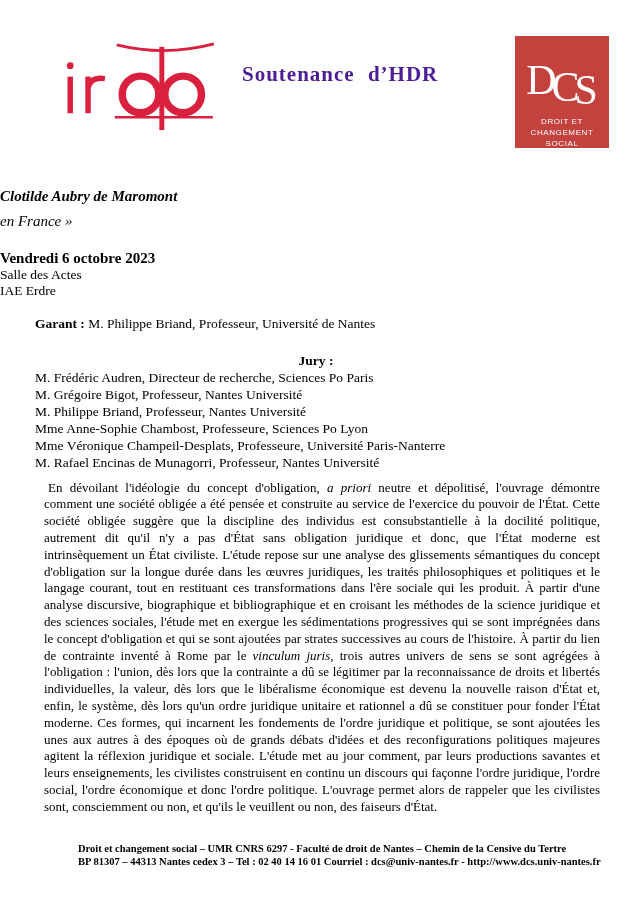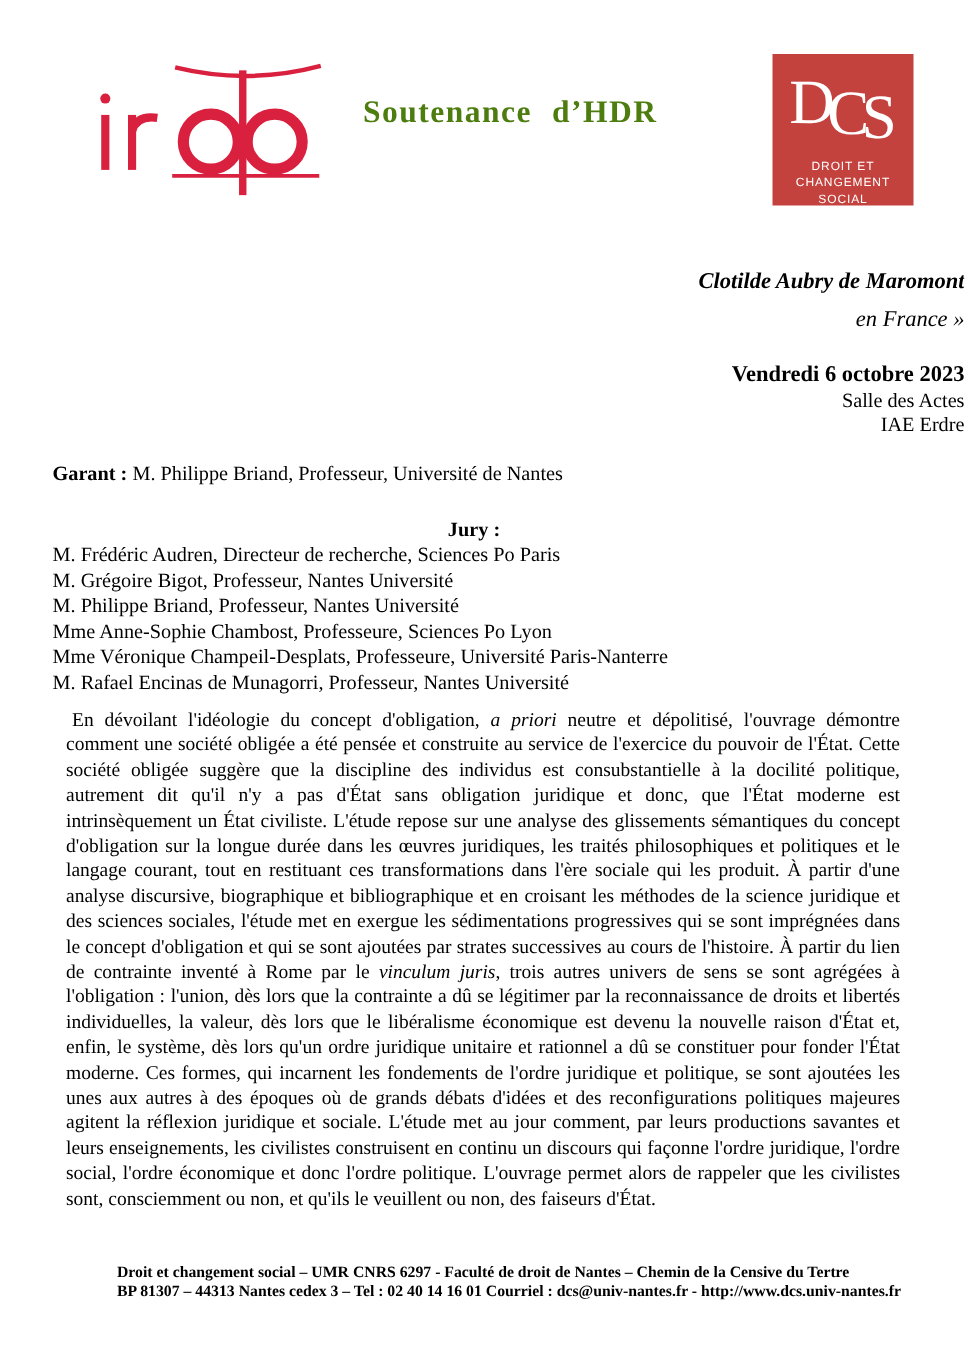--- a/index.html
+++ b/index.html
@@ -28,42 +28,42 @@
     margin-top: 26px;
     margin-left: 14px;
     white-space: nowrap;
   }
   .dcs-logo {
     margin-left: auto;
     width: 94px;
     height: 101px;
     text-align: center;
     color: #ffffff;
-    padding-top: 0;
+    padding-top: 11px;
   }
   .dcs-acronym {
     font-family: "Liberation Serif", serif;
     font-size: 42px;
     line-height: 1;
     padding-top: 12px;
     letter-spacing: -5px;
     text-indent: -5px;
   }
   .dcs-acronym .l1 { position: relative; top: 0; }
   .dcs-acronym .l2 { position: relative; top: 7px; }
   .dcs-acronym .l3 { position: relative; top: 10px; }
   .dcs-sub {
     font-family: "Liberation Sans", sans-serif;
     font-size: 8px;
     letter-spacing: 0.6px;
     line-height: 1.35;
     margin-top: 16px;
   }
   
-  .event-block { text-align: right; margin-top: 40px; }
+  .event-block { text-align: left; margin-top: 40px; }
   .candidate { font-size: 15px; font-weight: bold; font-style: italic; }
   .thesis-title { font-size: 15px; font-style: italic; line-height: 1.45; margin-top: 6px; }
   .date-line { font-size: 15px; font-weight: bold; margin-top: 17px; }
   .room-line, .venue-line { font-size: 13.5px; line-height: 1.22; }
   
   .left-block { padding: 0 46px 0 35px; font-size: 13.5px; }
   .garant-line { margin-top: 16px; }
   .jury-label { font-weight: bold; margin-top: 21px; text-align: center; }
   .jury-member { line-height: 1.26; }
   b.inline-label { font-weight: bold; }
@@ -115,21 +115,21 @@
 
         <line x1="26" y1="41" x2="26" y2="78" stroke="currentColor" stroke-width="5.5"></line>
         <path d="M 26 52 Q 29 41 43 43" fill="none" stroke="currentColor" stroke-width="5.5"></path>
 
         <circle cx="79" cy="59" r="18.5" fill="none" stroke="currentColor" stroke-width="7.5"></circle>
 
         <circle cx="122" cy="59" r="18.5" fill="none" stroke="currentColor" stroke-width="7.5"></circle>
       </svg>
     </div>
 
-    <div class="header-title" style="color: #4d7c0f;">Soutenance d’HDR</div>
+    <div class="header-title" style="color: #4c1d95;">Soutenance d’HDR</div>
 
     <div class="dcs-logo" style="background: rgb(196, 66, 62);">
       <div class="dcs-acronym"><span class="l1">D</span><span class="l2">C</span><span class="l3">S</span></div>
       <div class="dcs-sub">
         <div>DROIT ET</div>
         <div>CHANGEMENT SOCIAL</div>
       </div>
     </div>
   </div>
 

